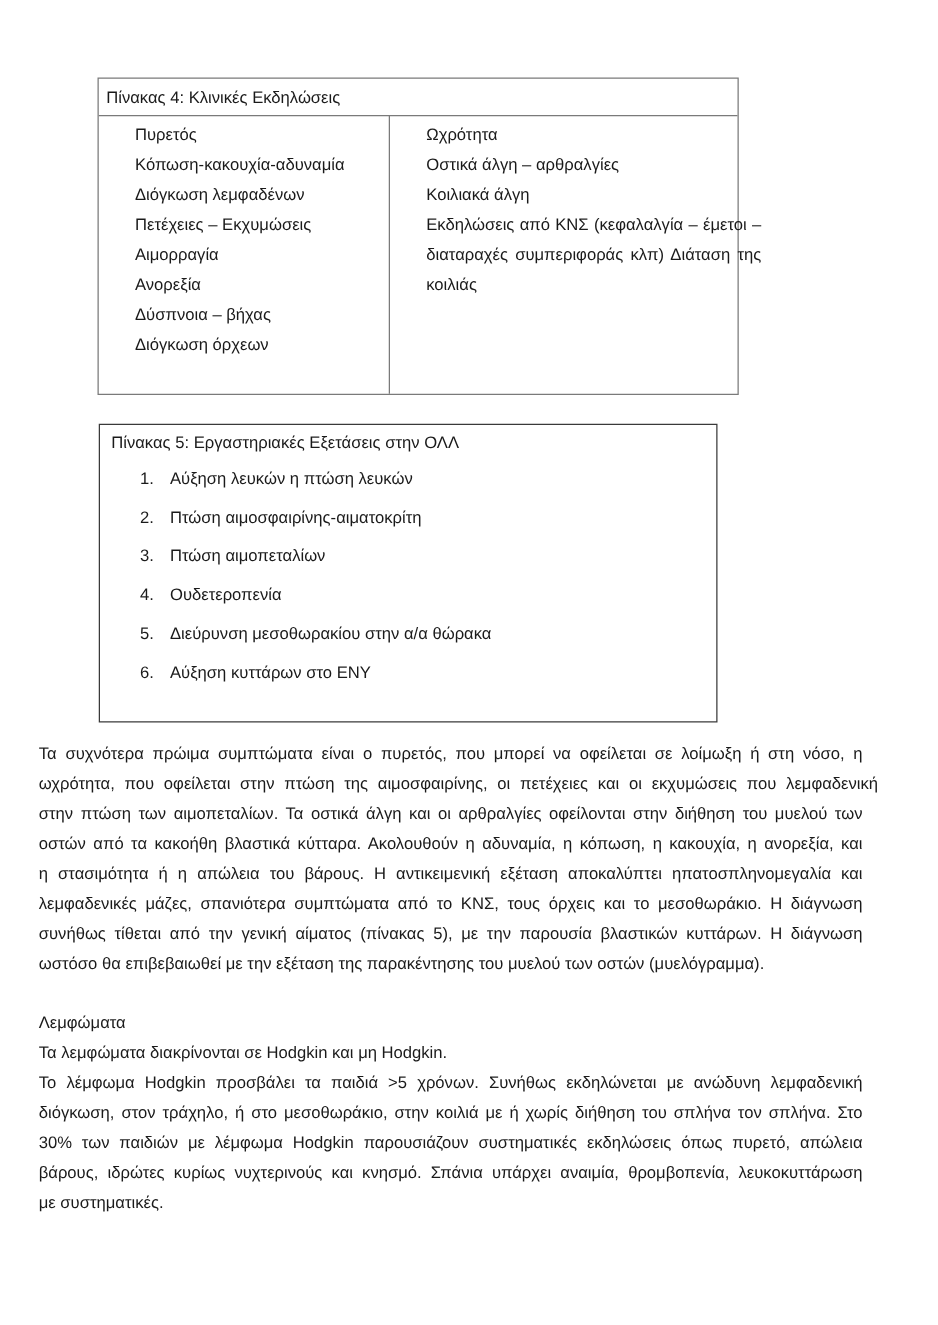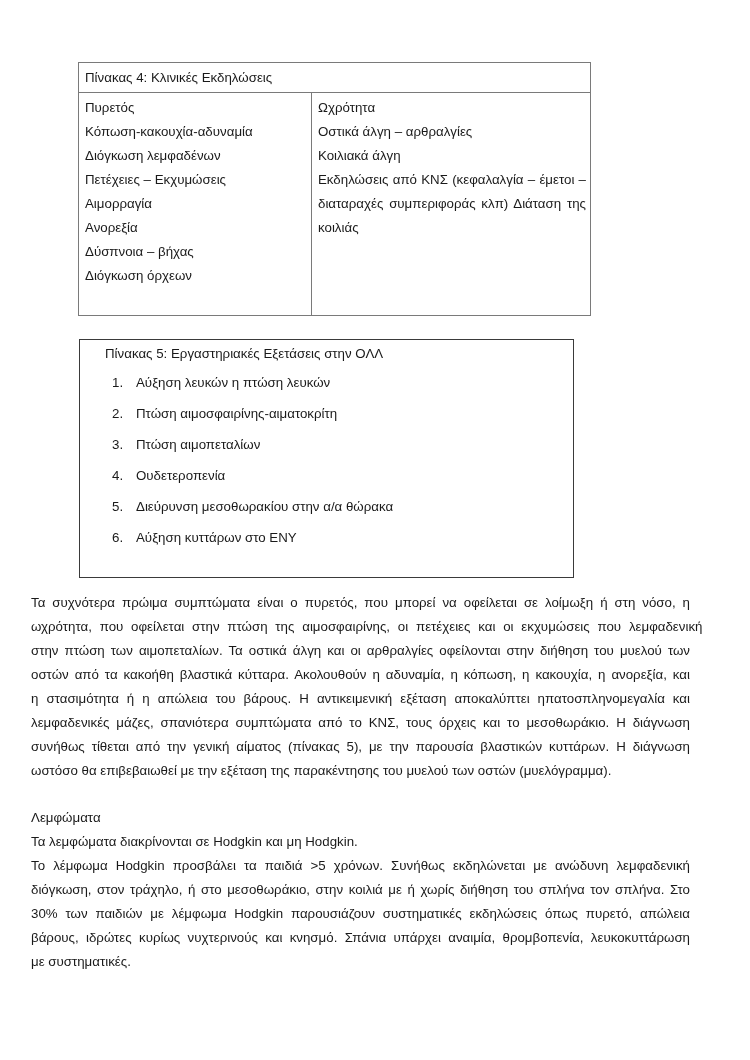--- a/index.html
+++ b/index.html
@@ -10,31 +10,31 @@
     }
     .abs { position: absolute; }
     
     #t4 {
       left: 78px; top: 62px; width: 513px; height: 254px;
       border: 1px solid #7a7a7a; box-sizing: border-box;
     }
     #t4 .cap { position: absolute; left: 6px; top: 7px; }
     #t4 .hline { position: absolute; left: 0; right: 0; top: 29px; border-top: 1px solid #7a7a7a; }
     #t4 .vline { position: absolute; left: 232px; top: 29px; bottom: 0; border-left: 1px solid #7a7a7a; }
-    #t4 .col { position: absolute; top: 33px; line-height: 24px; }
+    #t4 .col { position: absolute; top: 33px; line-height: 24px; margin-left: 23px; }
     #t4 .col.left { left: 6px; width: 220px; }
     #t4 .col.right { left: 239px; width: 268px; text-align: justify; }
     #t4 .col div { white-space: nowrap; }
     #t4 .col.right .wrap { white-space: normal; text-align: justify; text-align-last: left; }
     
     #t5 {
       left: 79px; top: 339px; width: 495px; height: 239px;
       border: 1px solid #3a3a3a; box-sizing: border-box;
     }
-    #t5 .cap { position: absolute; left: 25px; top: 6px; }
+    #t5 .cap { position: absolute; left: 9px; top: 6px; }
     #t5 ol { position: absolute; left: 0; top: 27px; margin: 0; padding: 0; list-style: none; }
     #t5 li { position: relative; height: 31px; line-height: 31px; white-space: nowrap; }
     #t5 li .num { position: absolute; left: 32px; }
     #t5 li .txt { position: absolute; left: 56px; }
     
     .para {
       position: absolute; left: 31px; width: 659px;
       line-height: 24px; text-align: justify; text-align-last: left;
     }
     .line { white-space: nowrap; }

